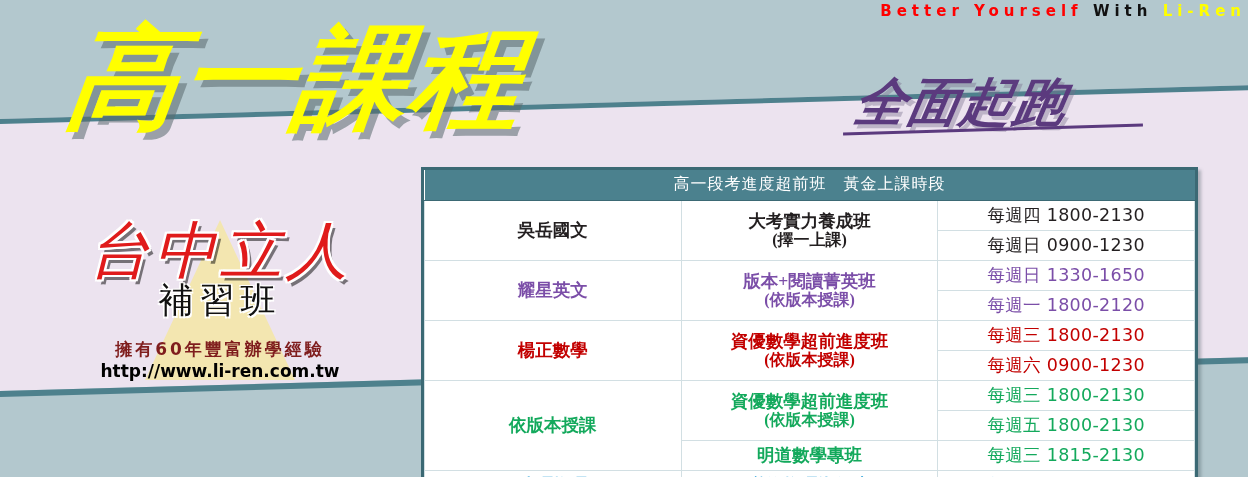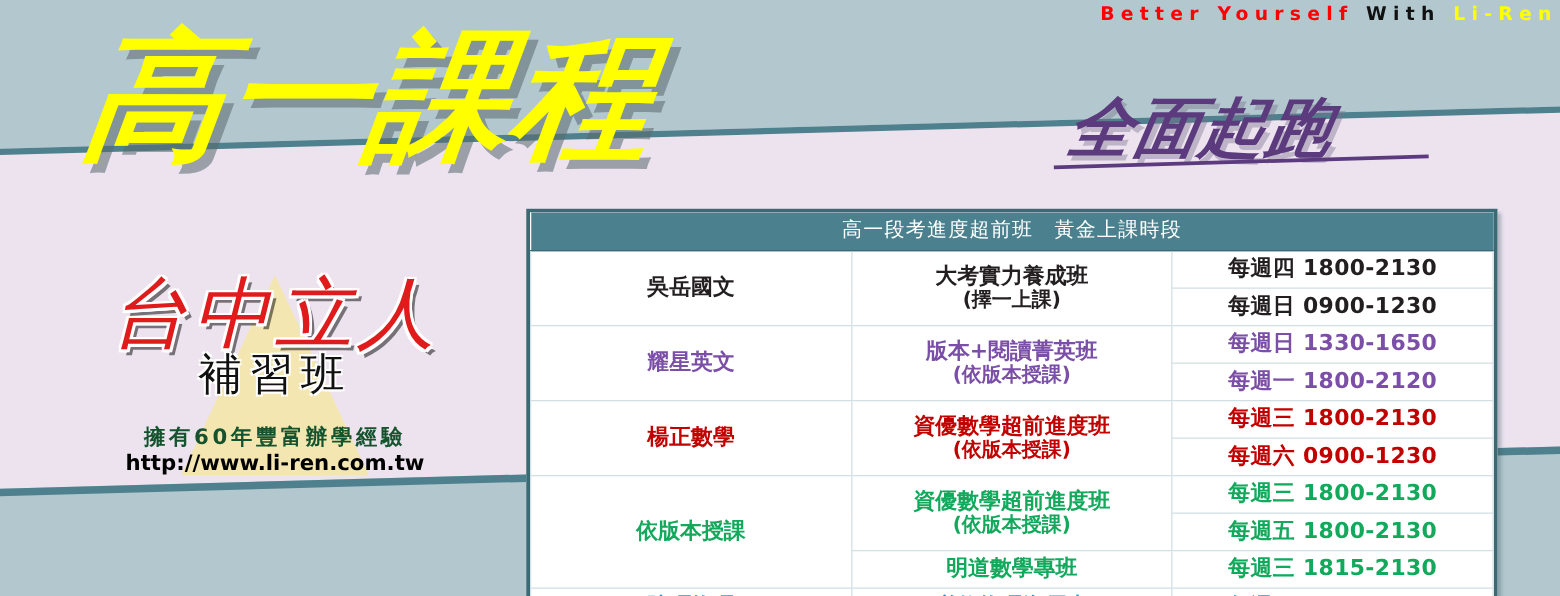--- a/index.html
+++ b/index.html
@@ -98,21 +98,21 @@
     font-size:35px;font-weight:normal;color:#111;
     letter-spacing:6px;line-height:1.1;margin-top:-4px;
     white-space:nowrap;
     text-shadow:-1.5px -1.5px 0 #fff,1.5px -1.5px 0 #fff,-1.5px 1.5px 0 #fff,1.5px 1.5px 0 #fff;
   }
   .logo-classes{
     font-size:12px;font-weight:bold;color:#111;
     letter-spacing:1px;margin-top:3px;white-space:nowrap;
   }
   .logo-exp{
-    font-size:17px;font-weight:bold;color:#14532d;
+    font-size:17px;font-weight:bold;color:#7f1d1d;
     letter-spacing:3px;margin-top:19px;white-space:nowrap;
   }
   .logo-url{
     font-size:17px;font-weight:bold;color:#000000;
     letter-spacing:0px;margin-top:0px;white-space:nowrap;
     font-family:"DejaVu Sans","Liberation Sans",sans-serif;
   }
 
   
   .tablewrap{
@@ -138,23 +138,23 @@
     border:1px solid #d2dfe3;
     text-align:center;
     font-size:17.5px;
     padding:2px 2px;
     line-height:1.15;
     white-space:nowrap;
     vertical-align:middle;
   }
   td.teacher{width:97px;font-weight:bold;}
   td.course{width:305px;font-weight:bold;}
-  td.time{font-weight:bold;letter-spacing:.3px;}
+  td.time{font-weight:normal;letter-spacing:.3px;}
   td.course .sub{font-size:16px;display:block;font-weight:bold;}
-  .h-tall{height:39px;}
+  .h-tall{height:39px;font-family:Liberation Serif, serif;}
   .h-norm{height:25px;}
 
   
   .c-black{color:#231f20;}
   .c-purple{color:#7b4ea8;}
   .c-red{color:#c20000;}
   .c-green{color:#13a95c;}
   .c-blue{color:#1e9bd7;}
 </style>
 </head>

